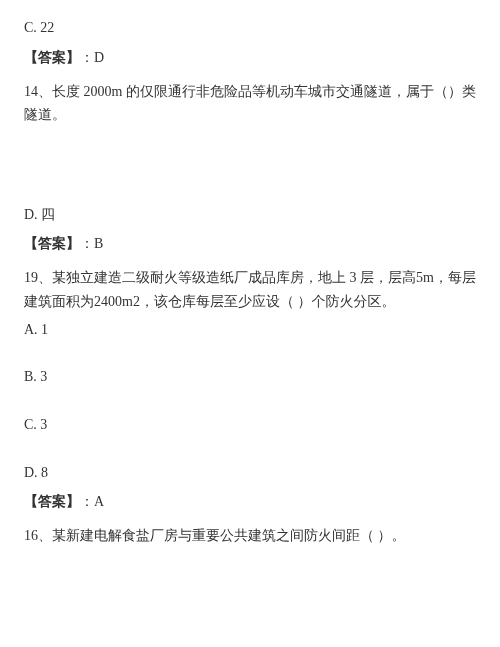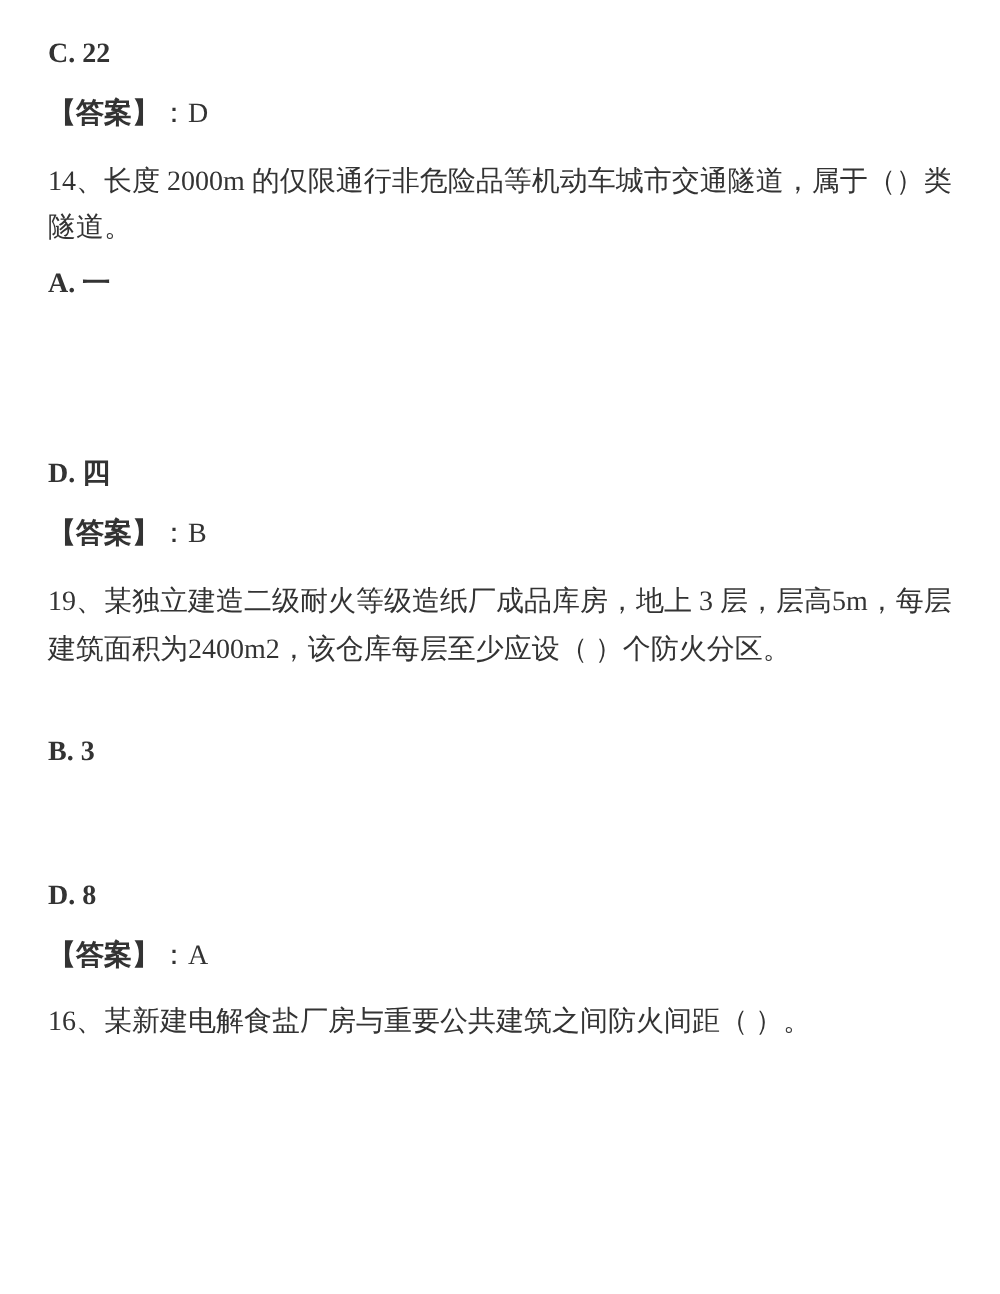--- a/index.html
+++ b/index.html
@@ -27,21 +27,20 @@
       margin: 6px 0 10px 0;
     }
 
     .question-text {
       margin-bottom: 4px;
     }
 
     .option-line {
       display: block;
       margin-left: 0;
-      font-weight: bold;
     }
 
     .bold-bracket {
       font-weight: bold;
     }
   </style>
 </head>
 <body>
 
 <div class="content-block">
@@ -49,35 +48,35 @@
     <span>C. 22</span>
   </span>
 </div>
 
 <div class="answer-block">
   <span class="bold-bracket">【</span><span class="bold-bracket">答案</span><span class="bold-bracket">】</span><span>：D</span>
 </div>
 
 <div class="content-block">
   <div class="question-text">14、长度 2000m 的仅限通行非危险品等机动车城市交通隧道，属于（）类隧道。</div>
-  <span class="option-line">A. 一</span><br>
+  <br>
   <br>
   <br>
   <span class="option-line">D. 四</span>
 </div>
 
 <div class="answer-block">
   <span class="bold-bracket">【</span><span class="bold-bracket">答案</span><span class="bold-bracket">】</span><span>：B</span>
 </div>
 
 <div class="content-block">
   <div class="question-text">19、某独立建造二级耐火等级造纸厂成品库房，地上 3 层，层高5m，每层建筑面积为2400m2，该仓库每层至少应设（    ）个防火分区。</div>
-  <br>
+  <span class="option-line">A. 1</span><br>
   <span class="option-line">B. 3</span><br>
-  <br>
+  <span class="option-line">C. 3</span><br>
   <span class="option-line">D. 8</span>
 </div>
 
 <div class="answer-block">
   <span class="bold-bracket">【</span><span class="bold-bracket">答案</span><span class="bold-bracket">】</span><span>：A</span>
 </div>
 
 <div class="content-block">
   <div class="question-text">16、某新建电解食盐厂房与重要公共建筑之间防火间距（    ）。</div>
   <br>

